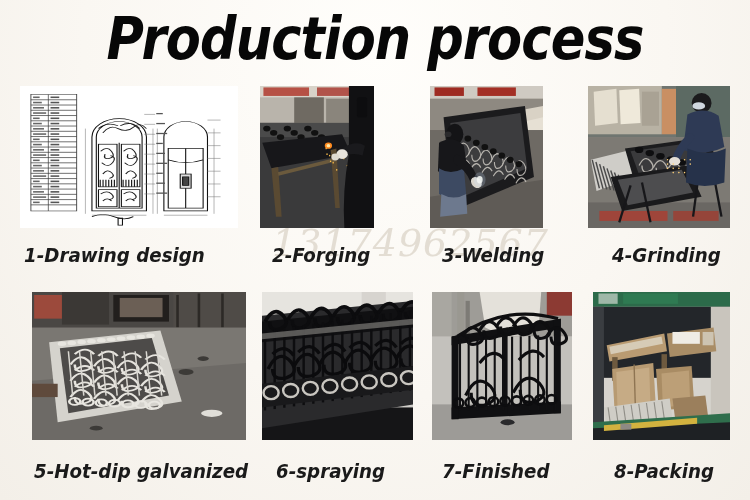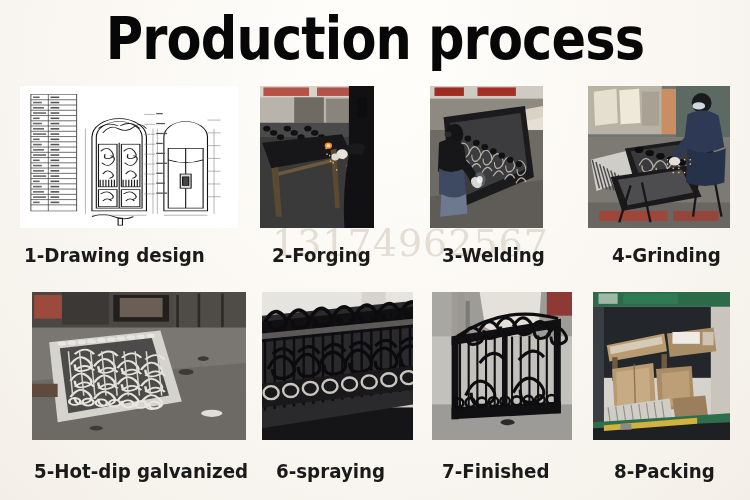--- a/index.html
+++ b/index.html
@@ -6,20 +6,21 @@
   html, body { width:750px; height:500px; overflow:hidden; }
   body {
     font-family:"Liberation Sans", sans-serif;
     background:#faf7f2;
     position:relative;
   }
   #page {
     position:absolute; inset:0;
     background:
       radial-gradient(ellipse at 50% 10%, #fffefb 0%, #faf7f2 55%, #f3efe8 100%);
+    font-style: italic;
   }
 
   
   .title {
     position:absolute; left:0; top:8px; width:750px;
     text-align:center;
     font-family:"DejaVu Sans", sans-serif;
     font-weight:700;
     font-size:58px;
     line-height:62px;

